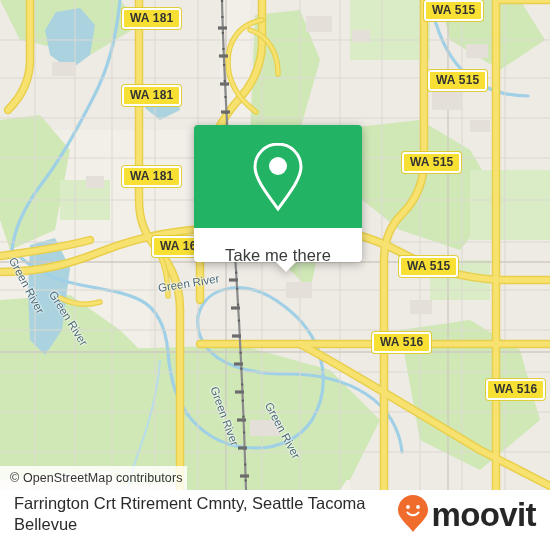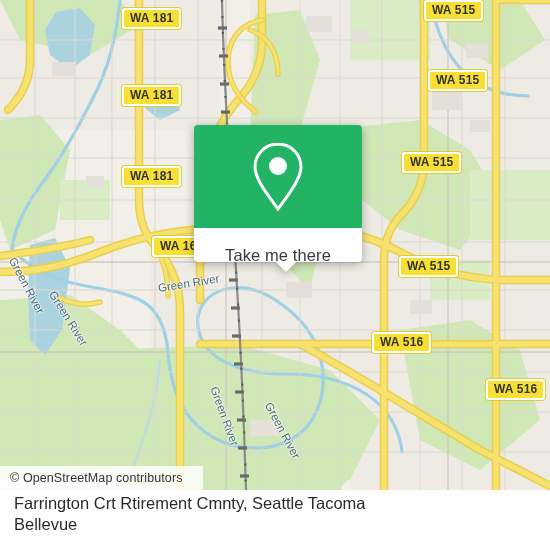--- a/index.html
+++ b/index.html
@@ -26,21 +26,21 @@
     background: #f2efe9;
   }
   #map svg { display:block; }
 
   
   #attrib {
     position: absolute;
     left: 0;
     top: 466px;
     height: 24px;
-    padding: 0 20px 0 10px;
+    padding: 0 4px 0 10px;
     display: flex;
     align-items: center;
     background: rgba(255,255,255,0.82);
     font-size: 12.5px;
     color: #333333;
     letter-spacing: .1px;
     white-space: nowrap;
   }
 
   
@@ -339,15 +339,24 @@
       </div>
       <div id="callout-white">
         <span id="callout-label">Take me there</span>
       </div>
       <div id="callout-tail"></div>
     </div>
   </div>
 
   <div id="footer">
     <div id="footer-title">Farrington Crt Rtirement Cmnty, Seattle Tacoma Bellevue</div>
+    <div id="logo">
+      <svg width="32" height="40" viewBox="0 0 32 40">
+        <path d="M16 1 C7.7 1 1 7.7 1 16 C1 24 10 30 16 38 C22 30 31 24 31 16 C31 7.7 24.3 1 16 1 Z" fill="#ef6c2d"></path>
+        <circle cx="11" cy="13" r="1.9" fill="#ffffff"></circle>
+        <circle cx="21" cy="13" r="1.9" fill="#ffffff"></circle>
+        <path d="M10.5 18.5 C12.5 22 19.5 22 21.5 18.5" fill="none" stroke="#ffffff" stroke-width="2" stroke-linecap="round"></path>
+      </svg>
+      <span id="logo-word">moovit</span>
+    </div>
   </div>
 
 </div>
 
 </body></html>

